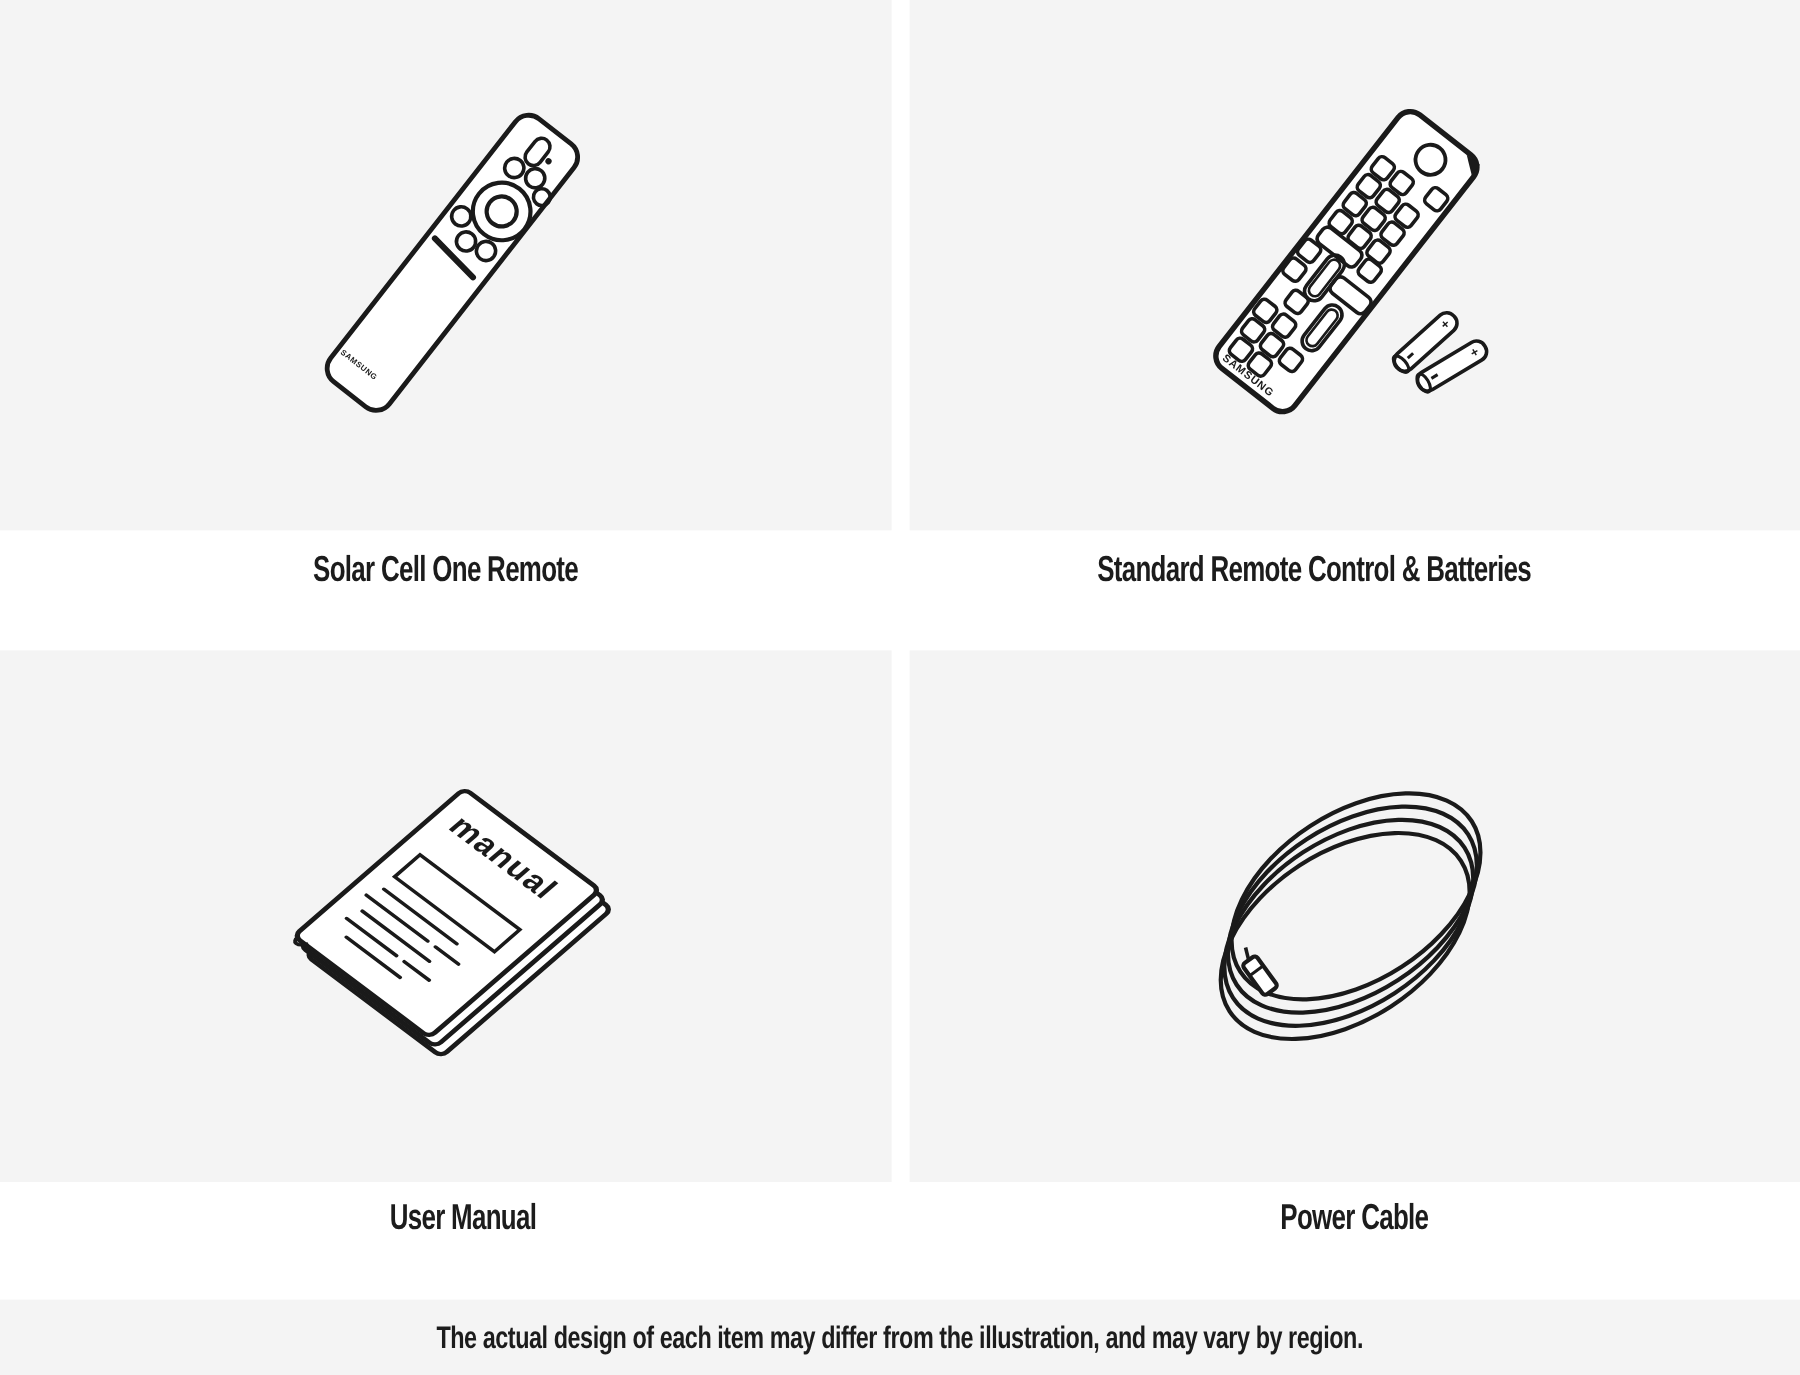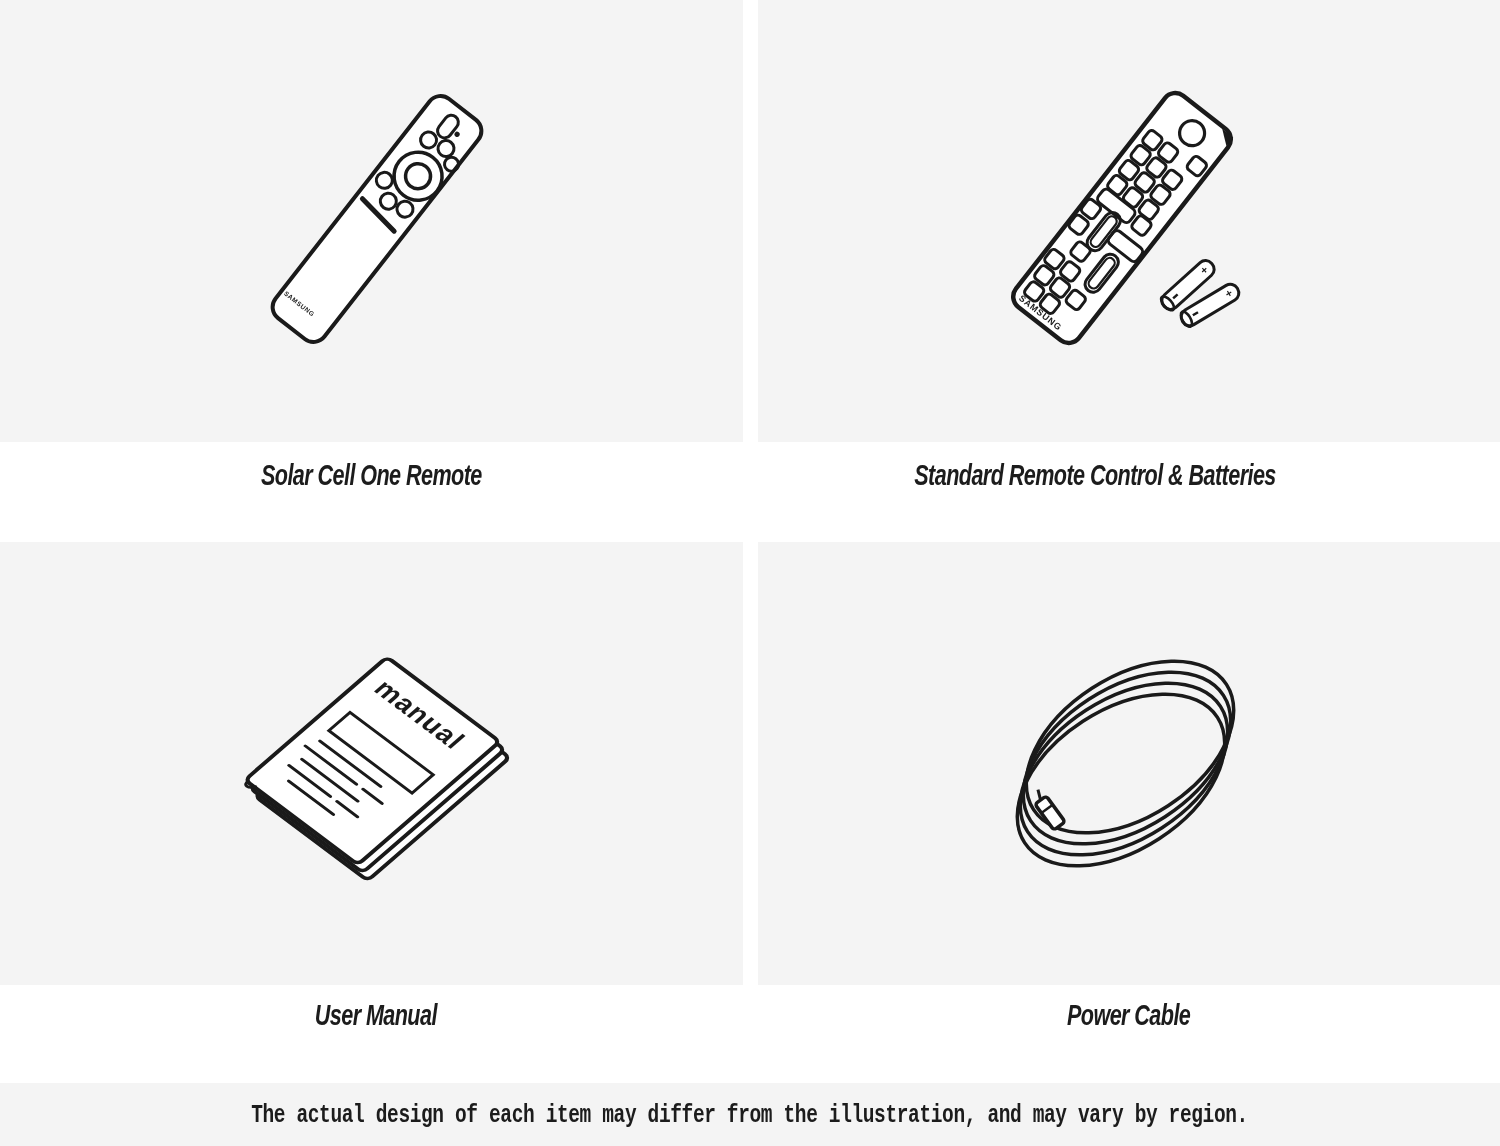--- a/index.html
+++ b/index.html
@@ -1,24 +1,24 @@
 <!DOCTYPE html>
 <html><head>
 <meta charset="utf-8">
 <style>
   html,body{margin:0;padding:0;background:#ffffff;}
   .stage{position:relative;width:1500px;height:1146px;background:#ffffff;overflow:hidden;
          font-family:"Liberation Sans","DejaVu Sans",sans-serif;}
   .panel{position:absolute;background:#f4f4f4;}
   .panel svg{position:absolute;left:0;top:0;}
   .caption{position:absolute;height:34px;line-height:34px;text-align:center;
-           font-size:30px;font-weight:700;letter-spacing:-0.8px;color:#1c1c1c;white-space:nowrap;font-style:italic;}
+           font-size:30px;font-weight:700;letter-spacing:-0.8px;color:#1c1c1c;white-space:nowrap;}
   .cap-text{display:inline-block;transform:scaleX(0.72);transform-origin:50% 50%;}
   .footer-strip{position:absolute;left:0;top:1083px;width:1500px;height:63px;background:#f4f4f4;
-                display:flex;align-items:center;justify-content:center;font-family:Liberation Mono, monospace;}
+                display:flex;align-items:center;justify-content:center;}
   .footer-note{font-size:26px;font-weight:700;letter-spacing:-0.5px;color:#1c1c1c;white-space:nowrap;
                display:inline-block;transform:scaleX(0.75);transform-origin:50% 50%;}
   .art line,.art rect,.art circle,.art ellipse,.art path{vector-effect:none;}
   text.logo{font-family:"Liberation Sans","DejaVu Sans",sans-serif;}
 </style>
 </head>
 <body>
 
 <div class="stage">
 
@@ -133,21 +133,21 @@
       </g>
     </svg>
   </div>
 
   <div class="caption" style="left:0;top:458px;width:743px">
     <span class="cap-text">Solar Cell One Remote</span>
   </div>
   <div class="caption" style="left:724px;top:458px;width:742px">
     <span class="cap-text">Standard Remote Control &amp; Batteries</span>
   </div>
-  <div class="caption" style="left:4px;top:998px;width:743px">
+  <div class="caption" style="left:14px;top:998px;width:743px">
     <span class="cap-text">User Manual</span>
   </div>
   <div class="caption" style="left:758px;top:998px;width:742px">
     <span class="cap-text">Power Cable</span>
   </div>
 
   <div class="footer-strip">
     <span class="footer-note">The actual design of each item may differ from the illustration, and may vary by region.</span>
   </div>
 

